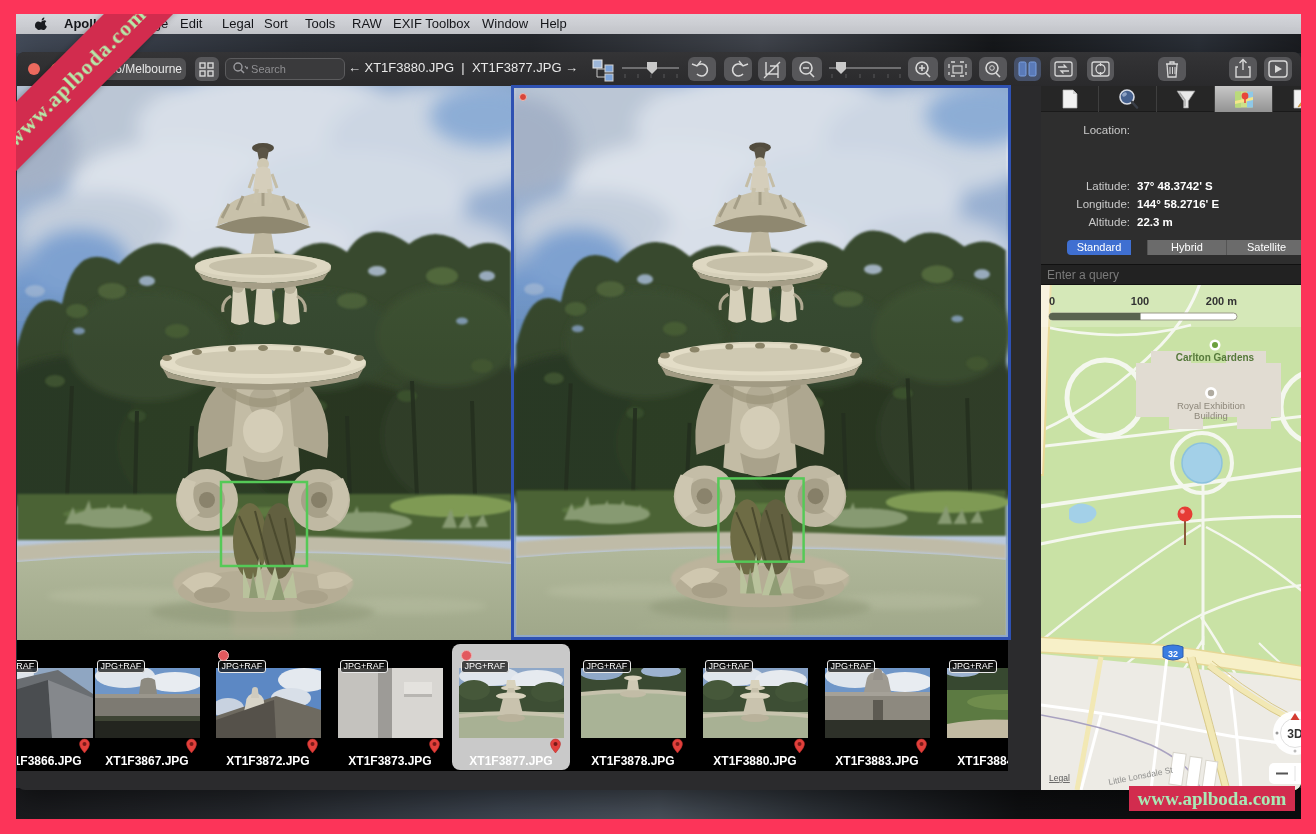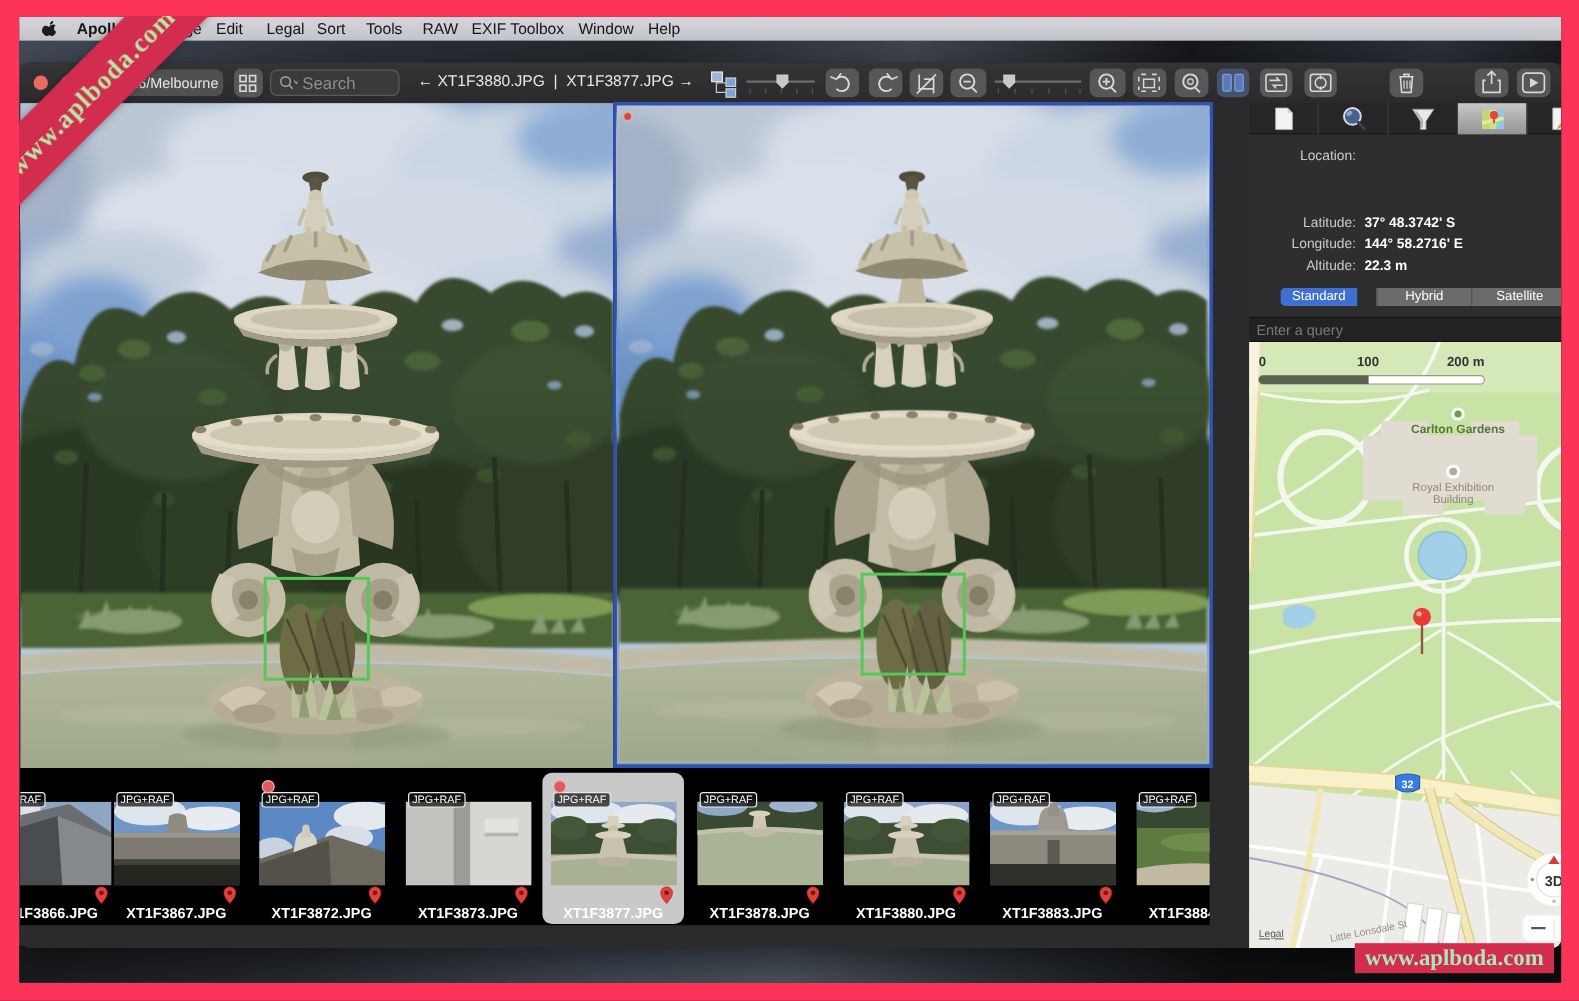--- a/index.html
+++ b/index.html
@@ -12,22 +12,22 @@
     background:linear-gradient(180deg,#d4d6db,#c3c5ca); color:#15161a; font-size:13px; }
   #menubar span { position:absolute; top:2px; white-space:nowrap; }
   
   #win { position:absolute; left:1px; top:38px; width:1284px; height:738px; background:#2b2b2d; border-radius:8px; overflow:hidden;
      box-shadow:0 10px 30px rgba(0,0,0,.5); }
   #toolbar { position:absolute; left:0; top:0; width:1284px; height:34px; background:linear-gradient(#343436,#2a2a2c); }
   .tbtn { position:absolute; top:5px; height:24px; background:#57575a; border-radius:6px; color:#d8d8d8; text-align:center; }
   .tlight { position:absolute; top:11px; width:12px; height:12px; border-radius:50%; }
   #pathchip { position:absolute; left:55px; top:6px; width:114px; height:22px; background:#505052; border-radius:6px;
     color:#e8e8e8; font-size:12px; line-height:22px; padding-right:4px; text-align:right; overflow:hidden; }
-  #search { position:absolute; left:208px; top:6px; width:108px; height:22px; background:#3a3a3c; border:1px solid #5c5c5e;
-    border-radius:6px; color:#8f8f92; font-size:14px; line-height:20px; padding-left:6px; }
+  #search { position:absolute; left:208px; top:6px; width:120px; height:22px; background:#3a3a3c; border:1px solid #5c5c5e;
+    border-radius:6px; color:#8f8f92; font-size:11px; line-height:20px; padding-left:6px; }
   #navtitle { position:absolute; left:311px; top:8px; width:270px; text-align:center; color:#e8e8e8; font-size:13px; white-space:nowrap; }
   
   #photoL { position:absolute; left:0; top:34px; width:494px; height:554px; overflow:hidden; background:#8fa8c8; }
   #photoRwrap { position:absolute; left:494px; top:33px; width:500px; height:555px; border:3px solid #2e51b2; background:#16181c; }
   #photoR { position:absolute; left:0; top:0; width:494px; height:549px; overflow:hidden; background:#8fa8c8; }
   
   #panel { position:absolute; left:994px; top:34px; width:290px; height:704px; background:#2e2e2e;margin-left:30px; }
   #tabs { position:absolute; left:0; top:0; width:290px; height:26px; background:#262626; border-bottom:1px solid #1a1a1a; }
   .tab { position:absolute; top:0; width:58px; height:26px; border-right:1px solid #3f3f3f; }
   .tabsel { background:linear-gradient(#c7c7c7,#939393); }

